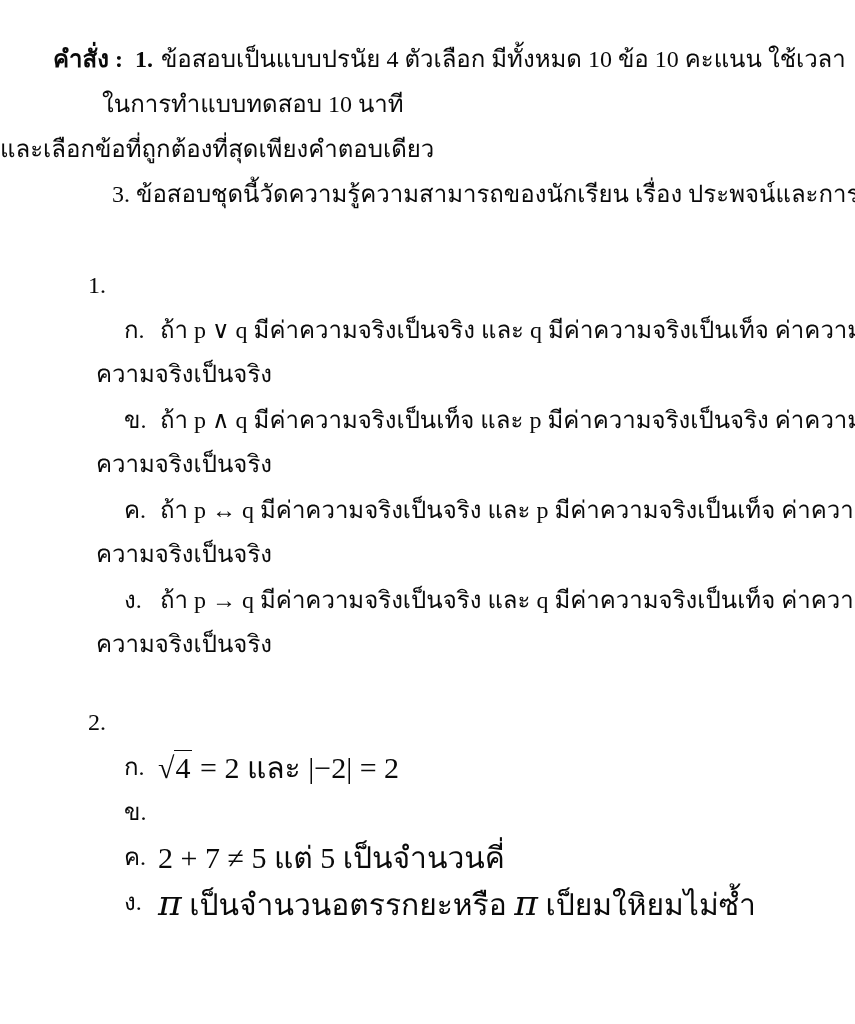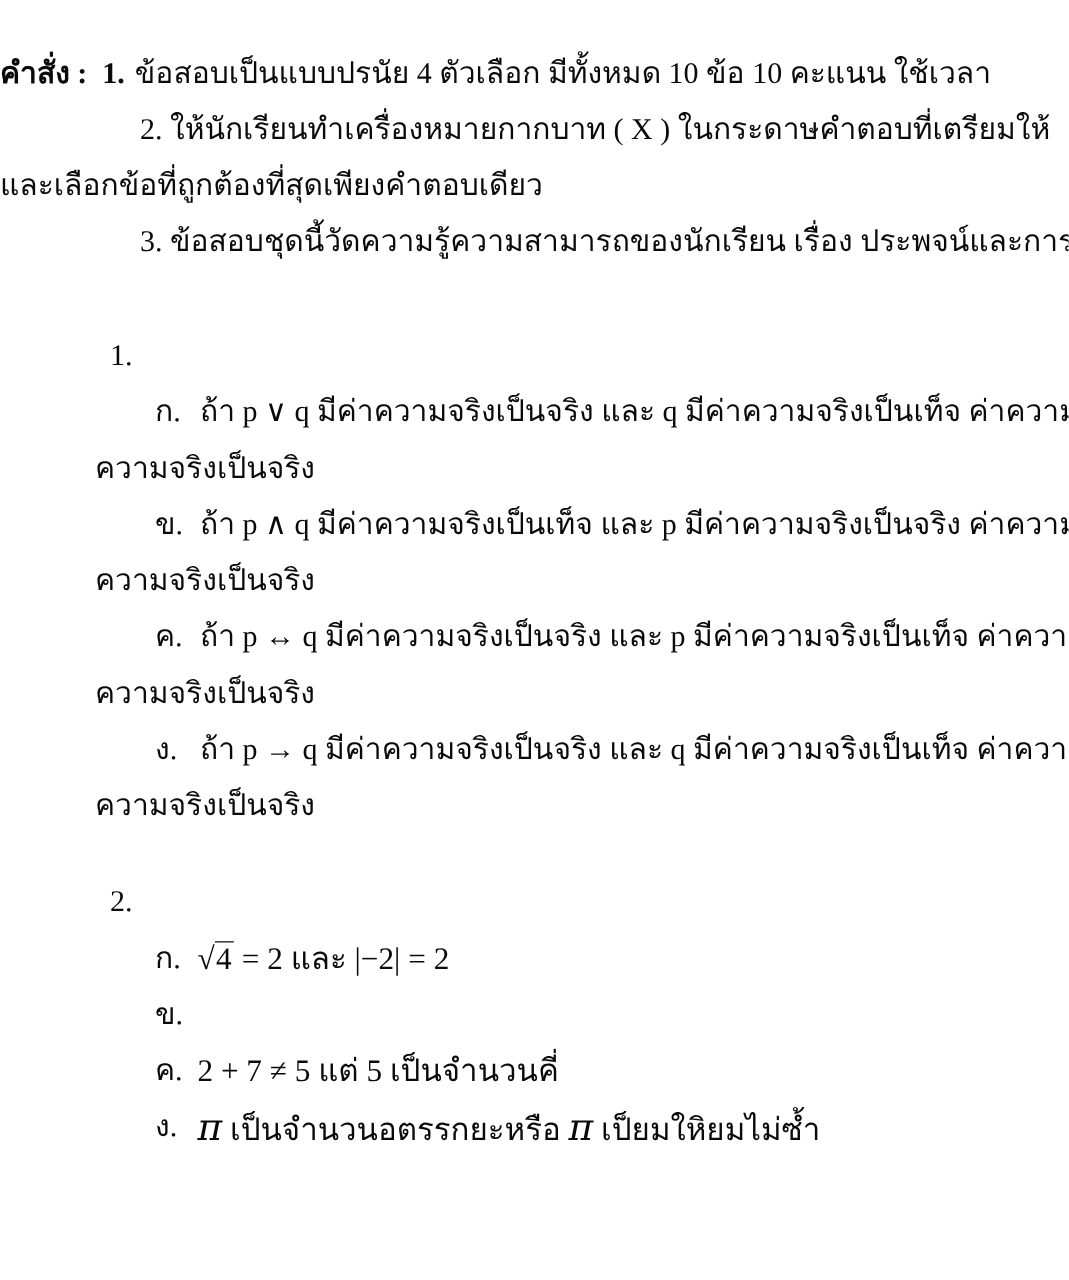--- a/index.html
+++ b/index.html
@@ -21,61 +21,61 @@
     padding-top: 37px;
   }
   .line, .q-row {
     white-space: nowrap;
     height: 45px;
     line-height: 45px;
   }
   .b { font-weight: bold; }
 
   
-  .ind-label   { }
+  .ind-label   { margin-left: 53px; }
   .ind-cont1   { margin-left: 102px; }
   .ind-item2   { margin-left: 112px; }
   .ind-cont2   { }
   .ind-item3   { margin-left: 112px; }
   .gap-sm { display:inline-block; width: 12px; }
   .gap-xs { display:inline-block; width: 8px; }
 
   
   .q1-block { margin-top: 46px; }
   .q2-block { margin-top: 32px; }
   .q-row { display: flex; }
   .q-num   { margin-left: 88px;  width: 34px; flex: 0 0 auto; }
   .opt-lab { margin-left: 124px; width: 36px; flex: 0 0 auto; }
   .opt-lab-2 { margin-left: 124px; width: 34px; flex: 0 0 auto; }
-  .cont    { margin-left: 76px; }
+  .cont    { margin-left: 96px; font-family: Liberation Mono, monospace; }
 
   
-  .math { font-size: 25px; }
+  .math { font-size: 30px; }
   .radicand {
     border-top: 1.6px solid #0a0a0a;
     padding: 0 2px 0 1px;
   }
   .pi {
     font-style: italic;
     font-size: 1.2em;
     font-family: "DejaVu Serif", serif;
   }
 </style>
 </head>
 <body>
 
 <div class="page">
   <div class="doc">
 
     <div>
       <div class="line ind-label">
         <span class="b">คำสั่ง :</span><span class="gap-sm"></span><span class="b">1.</span><span class="gap-xs"></span><span>ข้อสอบเป็นแบบปรนัย 4 ตัวเลือก มีทั้งหมด 10 ข้อ 10 คะแนน ใช้เวลา</span>
       </div>
-      <div class="line ind-item2">
-        <span>2. ให้นักเรียนทำเครื่องหมายกากบาท ( X ) ในกระดาษคำตอบที่เตรียมให้</span>
+      <div class="line ind-cont1">
+        <span>ในการทำแบบทดสอบ 10 นาที</span>
       </div>
       <div class="line ind-cont2">
         <span>และเลือกข้อที่ถูกต้องที่สุดเพียงคำตอบเดียว</span>
       </div>
       <div class="line ind-item3">
         <span>3. ข้อสอบชุดนี้วัดความรู้ความสามารถของนักเรียน เรื่อง ประพจน์และการเชื่อมประพจน์</span>
       </div>
     </div>
 
     <div class="q1-block">

